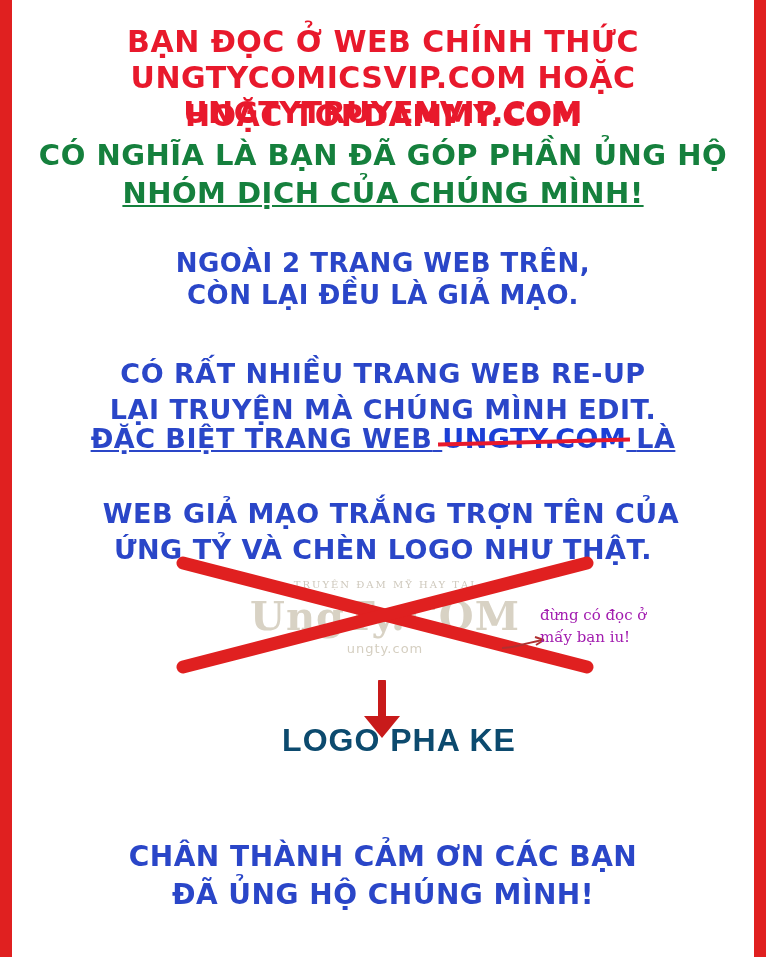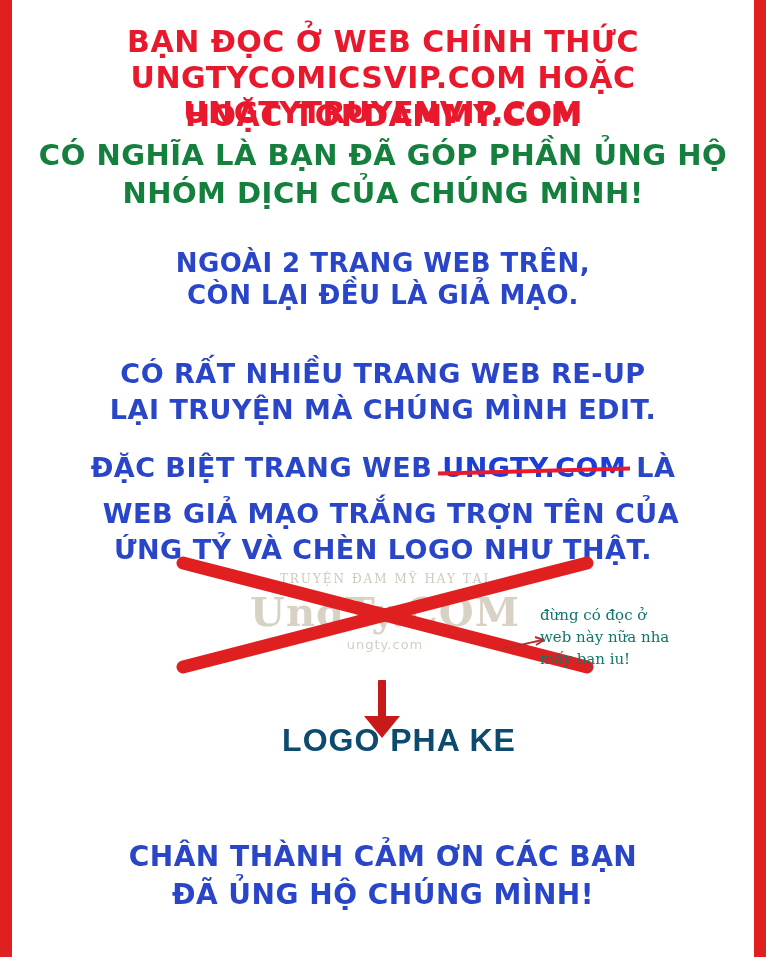--- a/index.html
+++ b/index.html
@@ -83,25 +83,25 @@
   
   .logo-area {
     position: absolute;
     left: 235px;
     top: 560px;
     width: 300px;
     height: 110px;
     text-align: center;
   }
   .logo-top {
-    font-size: 12px;
+    font-size: 10px;
     color: #cfc9bd;
     letter-spacing: 2px;
     font-family: "DejaVu Serif", serif;
-    margin-top: 12px;
+    margin-top: 19px;
   }
   .logo-main {
     font-size: 40px;
     color: #d8d2c4;
     font-family: "DejaVu Serif", serif;
     font-weight: bold;
     letter-spacing: 1px;
     margin-top: 2px;
   }
   .logo-sub {
@@ -118,21 +118,21 @@
     width: 420px;
     height: 120px;
     pointer-events: none;
   }
 
   .note {
     position: absolute;
     left: 540px;
     top: 605px;
     width: 180px;
-    color: #0f766e;
+    color: #a21caf;
     font-size: 15px;
     font-family: "DejaVu Serif", serif;
     line-height: 1.45;
     text-align: left;
   }
 
   .arrow-note {
     position: absolute;
     left: 500px;
     top: 630px;
@@ -168,28 +168,28 @@
 
 <div class="page">
 
   <div class="edge-left"></div>
   <div class="edge-right"></div>
 
   <div class="block line1 l-red" style="top:24px;">BẠN ĐỌC Ở WEB CHÍNH THỨC</div>
   <div class="block line3 l-red" style="top:98px;">HOẶC TOPDAMMY.COM</div>
   <div class="block line2 l-red" style="top:60px;">UNGTYCOMICSVIP.COM HOẶC UNGTYTRUYENVIP.COM</div>
   <div class="block line4 l-blue" style="top:138px;">CÓ NGHĨA LÀ BẠN ĐÃ GÓP PHẦN ỦNG HỘ</div>
-  <div class="block line5 l-blue" style="top:176px;">NHÓM DỊCH CỦA CHÚNG MÌNH!</div>
+  <div class="block line5 l-blue" style="top:176px;text-decoration:underline;">NHÓM DỊCH CỦA CHÚNG MÌNH!</div>
 
   <div class="block mid l-blue2" style="top:248px;">NGOÀI 2 TRANG WEB TRÊN,</div>
   <div class="block mid l-blue2" style="top:280px;">CÒN LẠI ĐỀU LÀ GIẢ MẠO.</div>
 
   <div class="block para2 l-blue2" style="top:358px;">CÓ RẤT NHIỀU TRANG WEB RE-UP</div>
   <div class="block para2 l-blue2" style="top:394px;">LẠI TRUYỆN MÀ CHÚNG MÌNH EDIT.</div>
-  <div class="block para2 l-blue2" style="top:452px;">
+  <div class="block para2 l-blue2" style="top:423px;text-decoration:underline;">
     <span>ĐẶC BIỆT TRANG WEB</span>
     <span class="strike">UNGTY.COM</span>
     <span>LÀ</span>
   </div>
   <div class="block para2 l-blue2" style="top:498px;padding-left:8px;">WEB GIẢ MẠO TRẮNG TRỢN TÊN CỦA</div>
   <div class="block para2 l-blue2" style="top:514px;margin-top:20px;">ỨNG TỶ VÀ CHÈN LOGO NHƯ THẬT.</div>
 
   <div class="logo-area">
     <div class="logo-top">TRUYỆN ĐAM MỸ HAY TẠI</div>
     <div class="logo-main">UngTy.COM</div>
@@ -201,21 +201,20 @@
     <line x1="8" y1="112" x2="412" y2="8" stroke="#e02020" stroke-width="13" stroke-linecap="round"></line>
   </svg>
 
   <svg class="arrow-note" viewBox="0 0 50 30">
     <path d="M2 18 C 16 18, 28 12, 44 10" stroke="#b03030" stroke-width="2" fill="none"></path>
     <path d="M44 10 L 35 7 M44 10 L 36 15" stroke="#b03030" stroke-width="2" fill="none"></path>
   </svg>
 
   <div class="note">
     <div>đừng có đọc ở</div>
-    <div>web này nữa nha</div>
     <div>mấy bạn iu!</div>
   </div>
 
   <svg class="down-arrow" viewBox="0 0 60 60">
     <line x1="30" y1="2" x2="30" y2="42" stroke="#c81a1a" stroke-width="8" stroke-linecap="round"></line>
     <path d="M12 36 L30 58 L48 36 Z" fill="#c81a1a"></path>
   </svg>
 
   <div class="logo-pha-ke">LOGO PHA KE</div>
 

